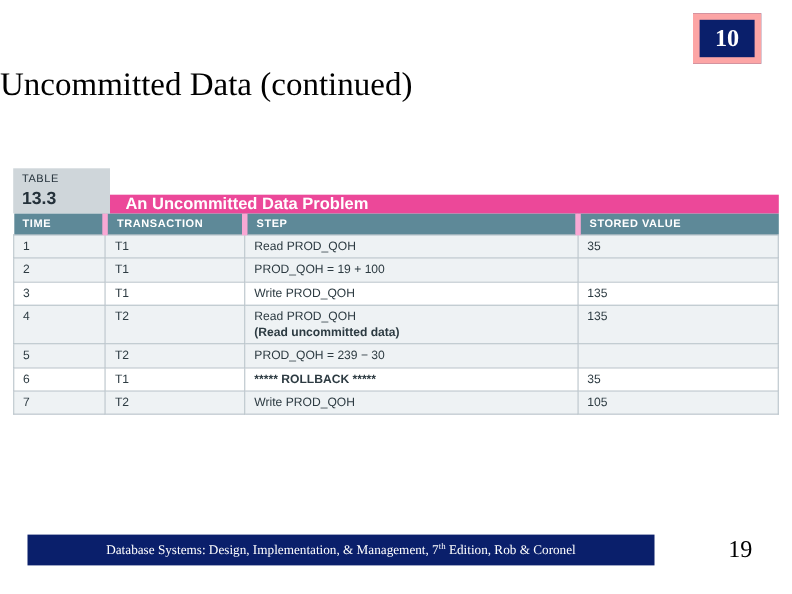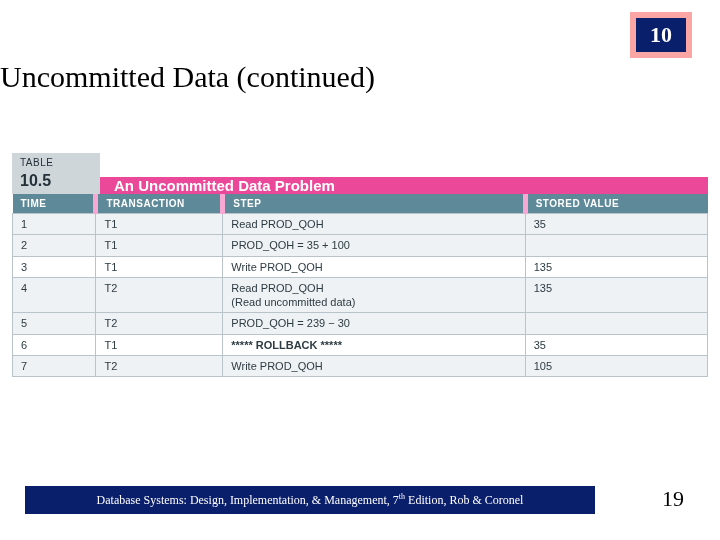--- a/index.html
+++ b/index.html
@@ -95,21 +95,21 @@
     padding: 3px 8px;
     background: #eef2f4;
     vertical-align: top;
     line-height: 1.3;
   }
   .col-time { width: 88px; }
   .col-trans { width: 130px; margin-left: 37px; }
   .col-step { width: 328px; }
   .col-val { width: 196px; }
   tr.highlight td { background: #ffffff; }
-  .step-sub { display: block; font-weight: normal; }
+  .step-sub { display: block; font-weight: bold; }
   .bold { font-weight: bold; margin-top: 16px; }
   .footer {
     position: absolute;
     left: 25px;
     bottom: 26px;
     width: 570px;
     height: 28px;
     background: #0a1f6b;
     color: #ffffff;
     font-size: 12px;
@@ -134,21 +134,21 @@
 <div class="chapter-badge">
   <span>10</span>
 </div>
 
 <h1 class="slide-title">Uncommitted Data (continued)</h1>
 
 <div class="table-wrap">
   <div class="table-header">
     <div class="table-num-box">
       <span class="lbl">TABLE</span>
-      <span class="num">10.5</span>
+      <span class="num">13.3</span>
     </div>
     <div class="table-title-box">An Uncommitted Data Problem</div>
   </div>
   <table class="data">
     <thead>
       <tr>
         <th class="col-time">TIME</th>
         <th class="col-trans">TRANSACTION</th>
         <th class="col-step">STEP</th>
         <th class="col-val">STORED VALUE</th>
@@ -157,21 +157,21 @@
     <tbody>
         <tr>
           <td>1</td>
           <td>T1</td>
           <td><span>Read PROD_QOH</span></td>
           <td>35</td>
         </tr>
         <tr>
           <td>2</td>
           <td>T1</td>
-          <td><span>PROD_QOH = 35 + 100</span></td>
+          <td><span>PROD_QOH = 19 + 100</span></td>
           <td></td>
         </tr>
         <tr class="highlight">
           <td>3</td>
           <td>T1</td>
           <td><span>Write PROD_QOH</span></td>
           <td>135</td>
         </tr>
         <tr>
           <td>4</td>

